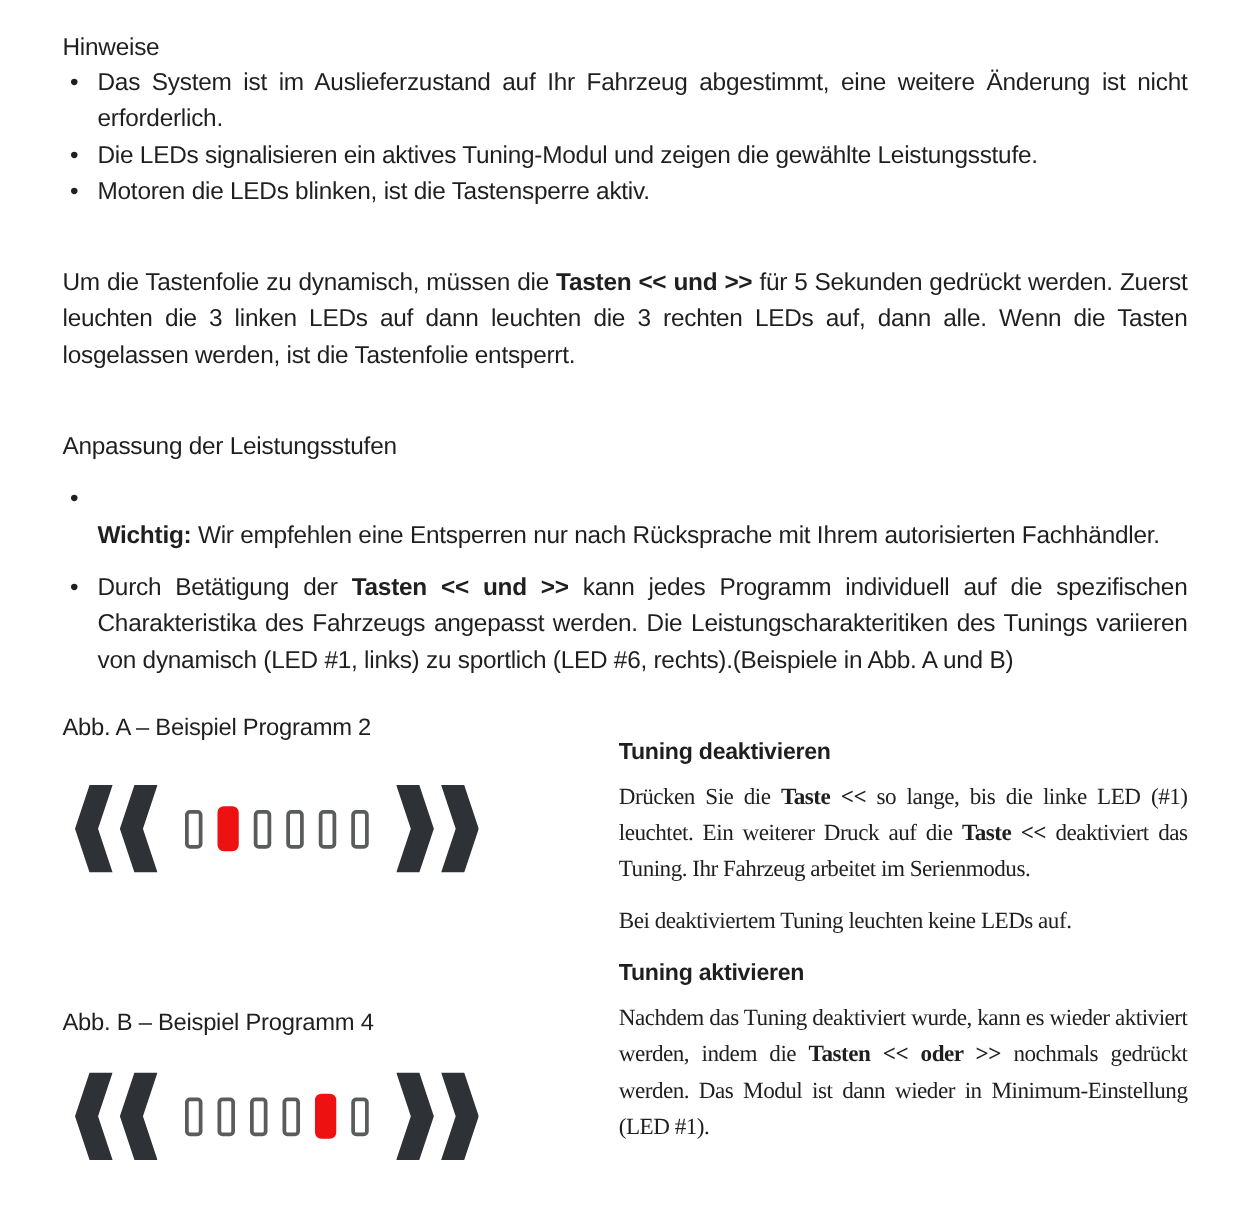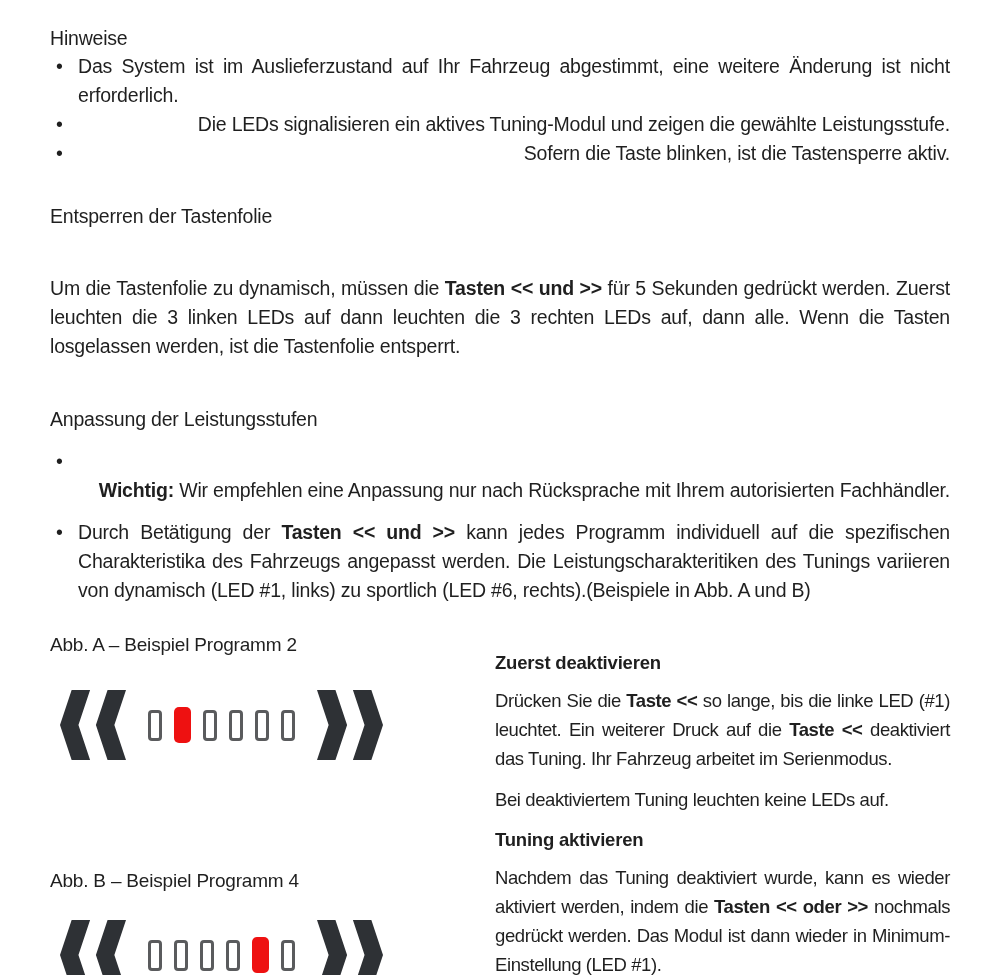--- a/index.html
+++ b/index.html
@@ -12,39 +12,39 @@
   *{margin:0;padding:0;box-sizing:border-box;}
   html,body{background:#fff;}
   body{font-family:"Liberation Sans","DejaVu Sans",sans-serif;color:var(--text);}
   .page{
     width:1000px;height:975px;background:var(--page-bg);
     padding:24px 50px 0 50px;overflow:hidden;position:relative;
   }
   .h-section{
     font-size:19.5px;font-weight:400;line-height:28px;letter-spacing:-0.2px;
   }
-  .body-text{font-size:19.5px;line-height:29px;letter-spacing:-0.2px;text-align:right;}
+  .body-text{font-size:19.5px;line-height:29px;letter-spacing:-0.2px;}
   .just{text-align:justify;}
   .bullet-list{margin-top:0;}
   .bullet-item{display:flex;margin-top:0;}
   .bullet-dot{width:28px;flex:0 0 28px;font-size:19.5px;line-height:29px;padding-left:6px;}
   .bullet-body{flex:1;}
   .mt-para{margin-top:15px;}
   .h-entsperren{margin-top:34px;}
   .h-anpassung{margin-top:44px;}
   .anp-list{margin-top:14px;}
   .anp-gap{margin-top:13px;}
   b{font-weight:700;}
 
   
   .figrow{display:flex;margin-top:26px;}
   .figcol{width:438px;flex:0 0 438px;}
   .textcol{flex:1;padding-top:18px;padding-left:7px;}
   .textcol .h-sub{font-size:18.5px;font-weight:700;line-height:28px;letter-spacing:-0.2px;}
-  .textcol p{font-size:18.5px;line-height:29px;letter-spacing:-0.4px;}
+  .textcol p{font-size:18.5px;line-height:29px;letter-spacing:-0.4px;font-family:Liberation Serif, serif;}
   .textcol .gap-s{margin-top:9px;}
   .textcol .gap-m{margin-top:12px;}
   .fig-label{font-size:19px;line-height:28px;letter-spacing:-0.2px;}
   .fig-label-b{margin-top:106px;}
   .led-graphic{
     display:flex;align-items:center;gap:22px;height:72px;
     margin-top:30px;margin-left:10px;
   }
   .led-graphic.gB{margin-top:24px;}
   .chev{display:block;}
@@ -70,33 +70,32 @@
     <div class="bullet-item">
       <span class="bullet-dot">•</span>
       <div class="bullet-body body-text just">Das System ist im Auslieferzustand auf Ihr Fahrzeug abgestimmt, eine weitere Änderung ist nicht erforderlich.</div>
     </div>
     <div class="bullet-item">
       <span class="bullet-dot">•</span>
       <div class="bullet-body body-text">Die LEDs signalisieren ein aktives Tuning-Modul und zeigen die gewählte Leistungsstufe.</div>
     </div>
     <div class="bullet-item">
       <span class="bullet-dot">•</span>
-      <div class="bullet-body body-text">Sofern die Taste blinken, ist die Tastensperre aktiv.</div>
+      <div class="bullet-body body-text">Motoren die LEDs blinken, ist die Tastensperre aktiv.</div>
     </div>
   </div>
 
-  <div class="h-section h-entsperren">Entsperren der Tastenfolie</div>
   <p class="body-text just mt-para"><br>
     <span>Um die Tastenfolie zu dynamisch, müssen die </span><b>Tasten &lt;&lt; und &gt;&gt;</b><span> für 5 Sekunden gedrückt werden. Zuerst leuchten die 3 linken LEDs auf dann leuchten die 3 rechten LEDs auf, dann alle. Wenn die Tasten losgelassen werden, ist die Tastenfolie entsperrt.</span></p>
 
   <div class="h-section h-anpassung">Anpassung der Leistungsstufen</div>
   <div class="bullet-list anp-list">
     <div class="bullet-item">
       <span class="bullet-dot">•</span>
-      <div class="bullet-body body-text"><br><b>Wichtig:</b><span> Wir empfehlen eine Anpassung nur nach Rücksprache mit Ihrem autorisierten Fachhändler.</span></div>
+      <div class="bullet-body body-text"><br><b>Wichtig:</b><span> Wir empfehlen eine Entsperren nur nach Rücksprache mit Ihrem autorisierten Fachhändler.</span></div>
     </div>
     <div class="bullet-item anp-gap">
       <span class="bullet-dot">•</span>
       <div class="bullet-body body-text just"><span>Durch Betätigung der </span><b>Tasten &lt;&lt; und &gt;&gt;</b><span> kann jedes Programm individuell auf die spezifischen Charakteristika des Fahrzeugs angepasst werden. Die Leistungscharakteritiken des Tunings variieren von dynamisch (LED #1, links) zu sportlich (LED #6, rechts).(Beispiele in Abb. A und B)</span></div>
     </div>
   </div>
 
   <div class="figrow">
 
     <div class="figcol">
@@ -137,21 +136,21 @@
             <div class="led"></div>
           </div>
         <svg class="chev flip" width="66" height="70" viewBox="0 0 68 72" aria-hidden="true">
           <polygon points="12,0 0,36 12,72 31,72 19,36 31,0"></polygon>
           <polygon points="49,0 37,36 49,72 68,72 56,36 68,0"></polygon>
         </svg>
       </div>
     </div>
 
     <div class="textcol">
-      <div class="h-sub">Zuerst deaktivieren</div>
+      <div class="h-sub">Tuning deaktivieren</div>
       <p class="just gap-s"><span>Drücken Sie die </span><b>Taste &lt;&lt;</b><span> so lange, bis die linke LED (#1) leuchtet. Ein weiterer Druck auf die </span><b>Taste &lt;&lt;</b><span> deaktiviert das Tuning. Ihr Fahrzeug arbeitet im Serienmodus.</span></p>
       <p class="gap-m">Bei deaktiviertem Tuning leuchten keine LEDs auf.</p>
 
       <div class="h-sub gap-m">Tuning aktivieren</div>
       <p class="just gap-s"><span>Nachdem das Tuning deaktiviert wurde, kann es wieder aktiviert werden, indem die </span><b>Tasten &lt;&lt; oder &gt;&gt;</b><span> nochmals gedrückt werden. Das Modul ist dann wieder in Minimum-Einstellung (LED #1).</span></p>
 
     </div>
 
   </div>
 </div>

